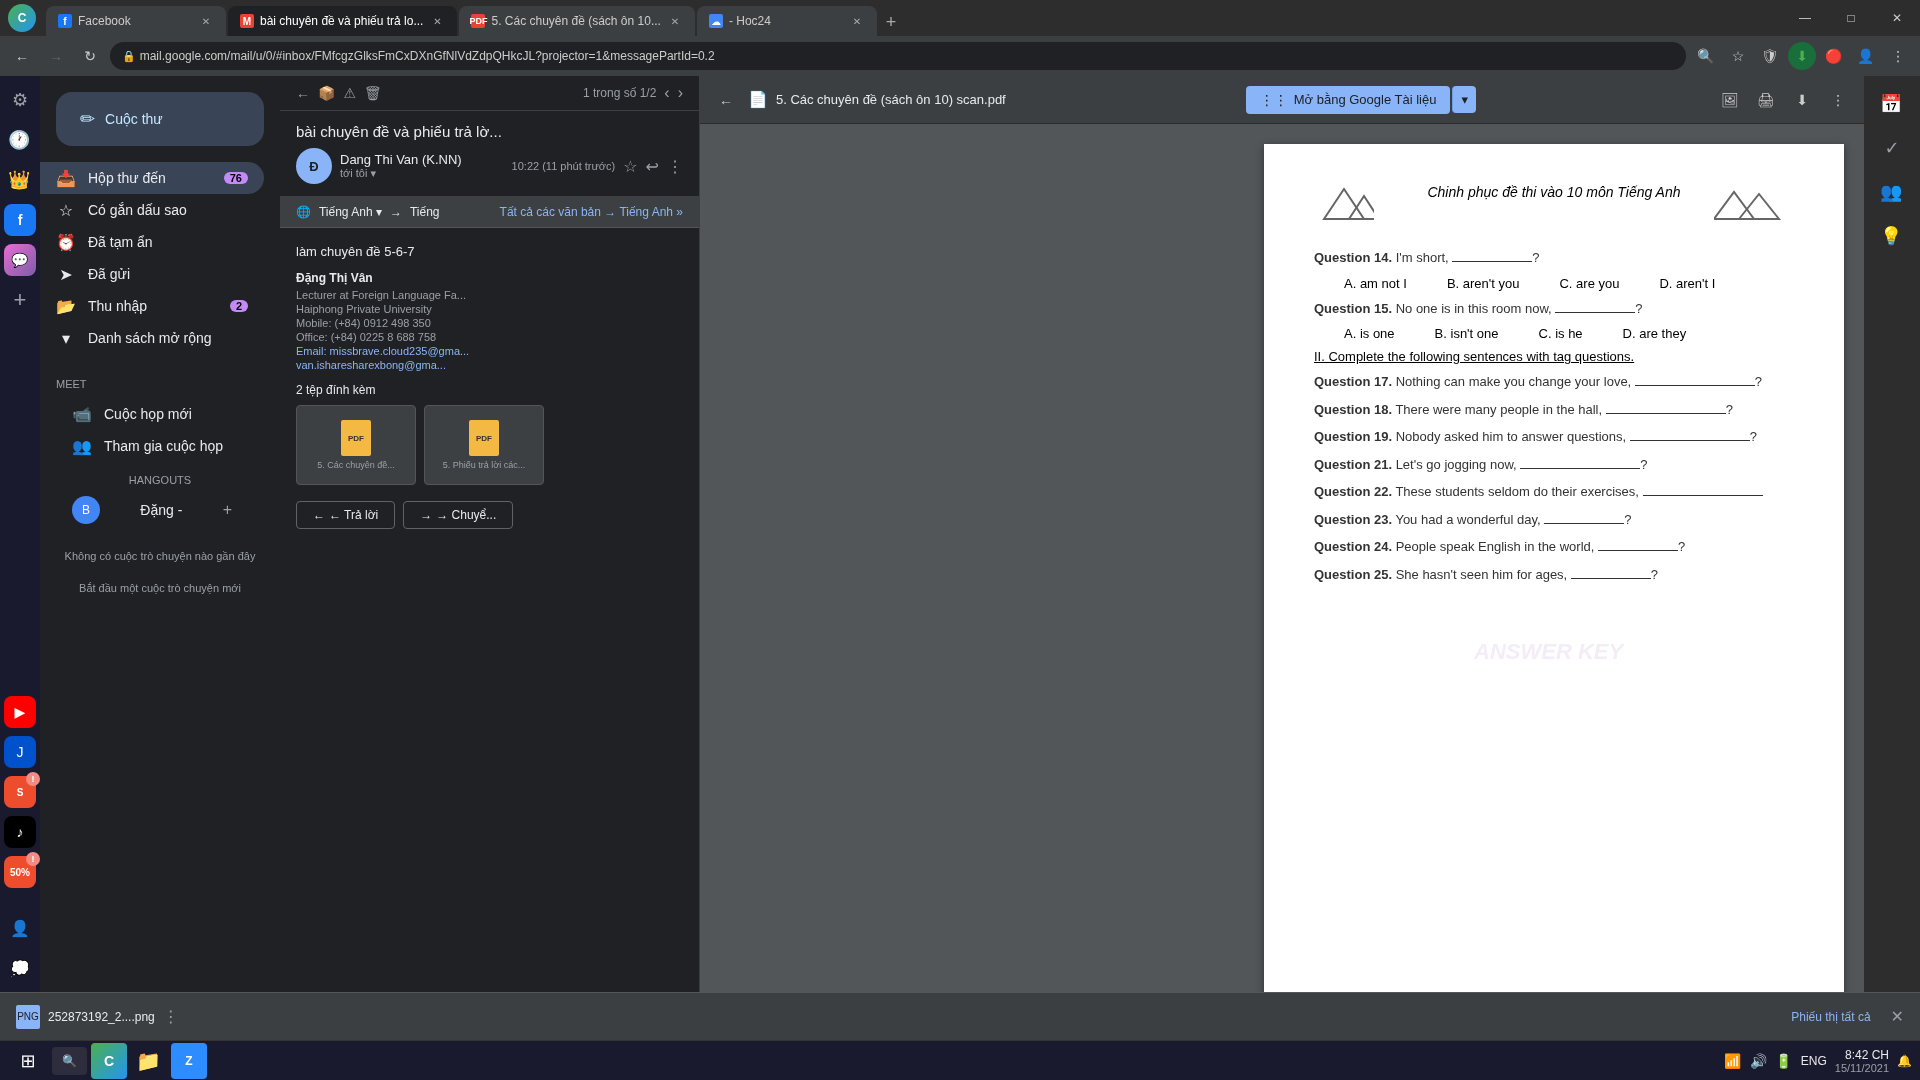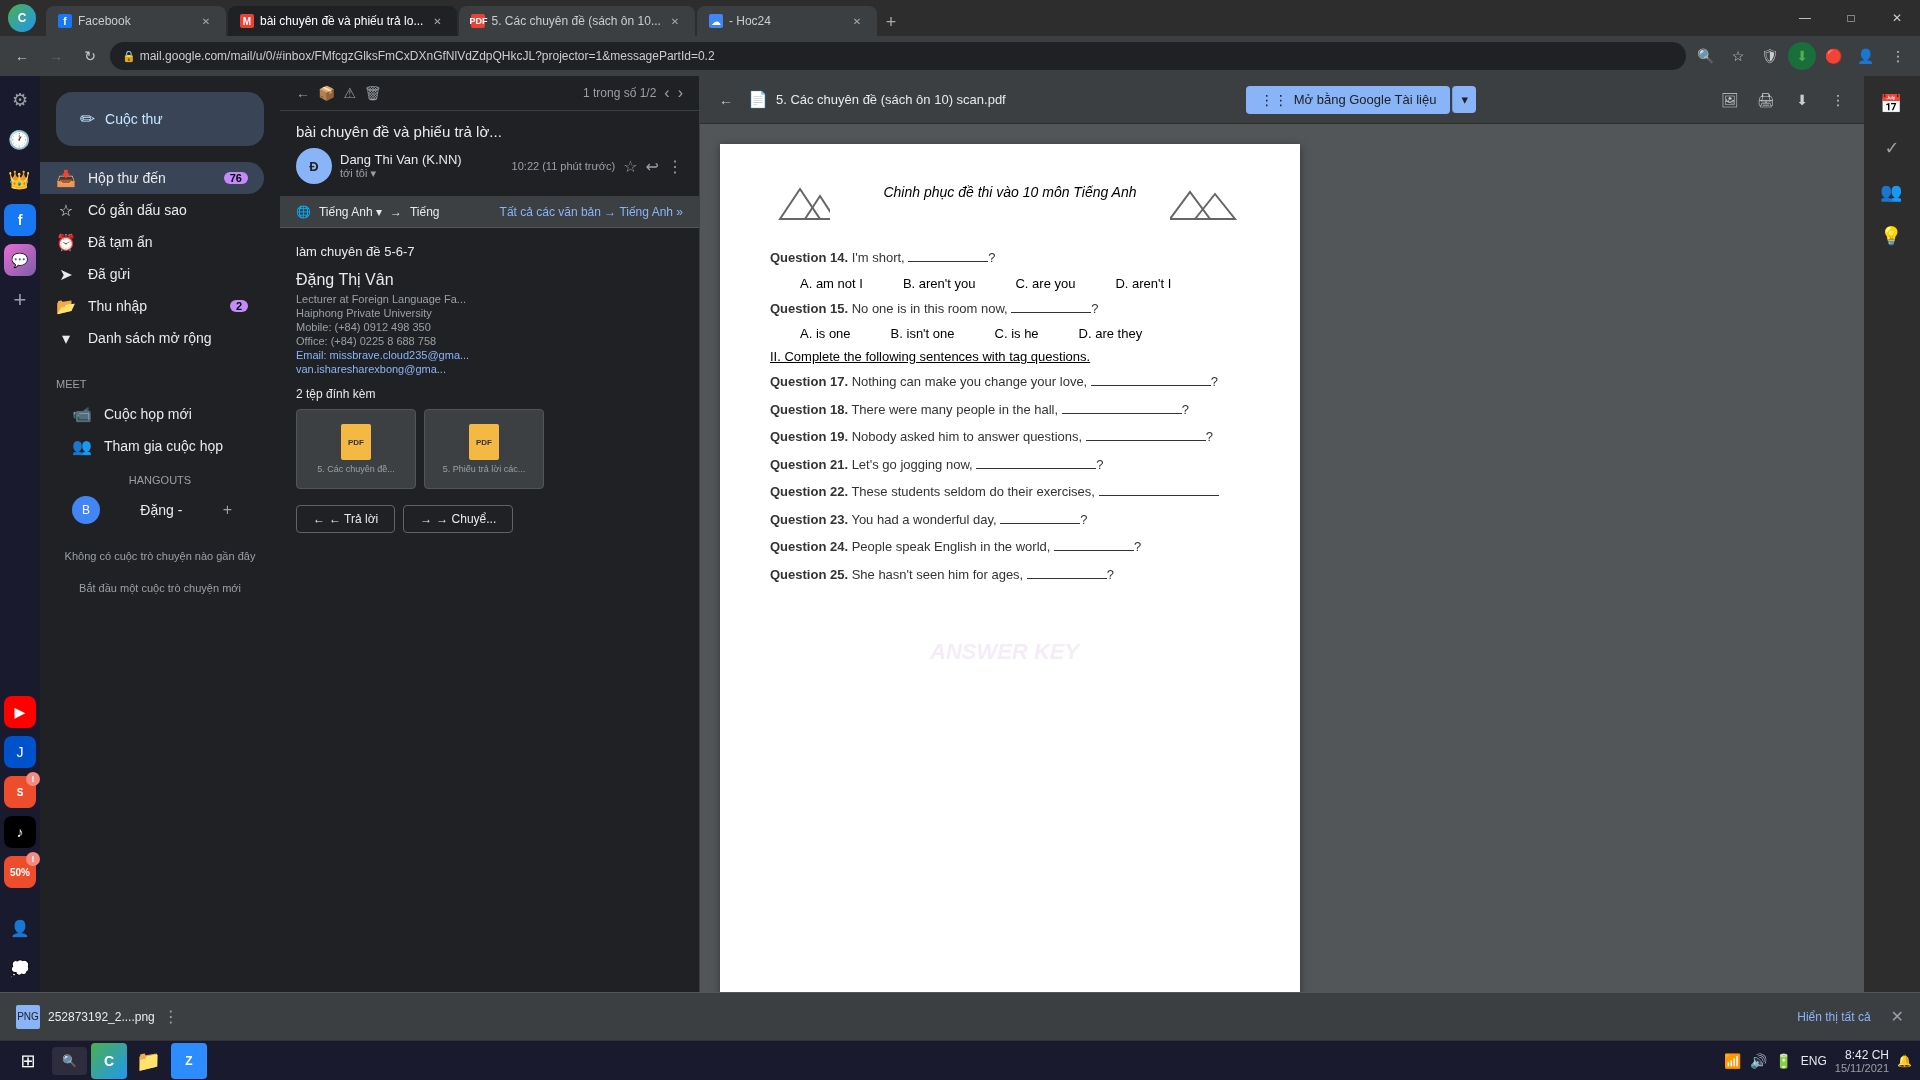--- a/index.html
+++ b/index.html
@@ -46,21 +46,21 @@
     .pdf-viewer-container { flex: 1; background: #525659; position: relative; display: flex; flex-direction: column; }
     .pdf-toolbar { height: 48px; background: #3c3f41; display: flex; align-items: center; padding: 0 12px; gap: 8px; border-bottom: 1px solid #2d2d2d; flex-shrink: 0; }
     .pdf-toolbar-left { display: flex; align-items: center; gap: 8px; }
     .pdf-toolbar-btn { width: 28px; height: 28px; border-radius: 4px; display: flex; align-items: center; justify-content: center; color: #ccc; font-size: 14px; cursor: pointer; }
     .pdf-filename { color: #e8eaed; font-size: 13px; }
     .pdf-toolbar-center { flex: 1; display: flex; justify-content: center; }
     .open-with-btn { background: #8ab4f8; color: #202124; border-radius: 4px; padding: 6px 14px; font-size: 13px; display: flex; align-items: center; gap: 6px; cursor: pointer; }
     .open-with-dropdown { background: #8ab4f8; color: #202124; border-radius: 4px; padding: 6px 8px; font-size: 13px; cursor: pointer; border-left: 1px solid #6aa0e8; }
     .pdf-toolbar-right { display: flex; align-items: center; gap: 8px; }
 
-    .pdf-content { flex: 1; overflow-y: auto; display: flex; justify-content: flex-start; padding: 20px; }
+    .pdf-content { flex: 1; overflow-y: auto; display: flex; justify-content: flex-end; padding: 20px; }
     .pdf-page { background: white; width: 580px; min-height: 820px; padding: 40px 50px; box-shadow: 0 2px 8px rgba(0,0,0,0.4); position: relative; }
     .pdf-header { display: flex; align-items: flex-start; margin-bottom: 20px; }
     .pdf-title { text-align: center; font-size: 14px; font-style: italic; flex: 1; }
     .question { margin-bottom: 8px; font-size: 13px; color: #333; line-height: 1.5; }
     .question-choices { display: flex; gap: 40px; margin: 4px 0 8px 30px; font-size: 13px; }
     .section-header { font-size: 13px; font-weight: 500; text-decoration: underline; margin: 12px 0 8px 0; }
     .blank-line { display: inline-block; width: 120px; border-bottom: 1px solid #333; }
     .blank-short { display: inline-block; width: 80px; border-bottom: 1px solid #333; }
     .answer-key { text-align: center; color: #c8a4d4; font-size: 18px; font-weight: bold; opacity: 0.5; margin-top: 40px; }
 
@@ -279,21 +279,21 @@
       <span>🌐</span>
       <span>Tiếng Anh ▾</span>
       <span>→</span>
       <span>Tiếng</span>
       <div style="flex:1;"></div>
       <span style="color:#8ab4f8;cursor:pointer;">Tất cả các văn bản → Tiếng Anh »</span>
     </div>
 
     <div style="padding:16px;color:#9aa0a6;font-size:12px;flex:1;">
       <div style="margin-bottom:12px;color:#e8eaed;font-size:13px;">làm chuyên đề 5-6-7</div>
-      <div style="margin-bottom:4px;color:#e8eaed;font-size:16px;font-weight:400;">Đặng Thị Vân</div>
+      <div style="margin-bottom:4px;color:#e8eaed;font-size:12px;font-weight:700;">Đặng Thị Vân</div>
       <div style="margin-bottom:2px;font-size:11px;">Lecturer at Foreign Language Fa...</div>
       <div style="margin-bottom:2px;font-size:11px;">Haiphong Private University</div>
       <div style="margin-bottom:2px;font-size:11px;">Mobile: (+84) 0912 498 350</div>
       <div style="margin-bottom:2px;font-size:11px;">Office: (+84) 0225 8 688 758</div>
       <div style="margin-bottom:2px;font-size:11px;color:#8ab4f8;">Email: missbrave.cloud235@gma...</div>
       <div style="margin-bottom:12px;font-size:11px;color:#8ab4f8;">van.isharesharexbong@gma...</div>
 
       <div style="font-size:12px;color:#e8eaed;margin-bottom:8px;">2 tệp đính kèm</div>
 
       <div style="display:flex;gap:8px;margin-bottom:16px;">
@@ -423,21 +423,21 @@
     <div class="right-panel-btn">💡</div>
   </div>
 </div>
 
 <div class="download-bar">
   <div class="download-item">
     <div class="download-icon">PNG</div>
     <span class="download-name">252873192_2....png</span>
     <span class="download-menu">⋮</span>
   </div>
-  <div class="show-all-btn">Hiển thị tất cả</div>
+  <div class="show-all-btn">Phiếu thị tất cả</div>
   <div class="download-close" style="margin-left:8px;">✕</div>
 </div>
 
 <div class="taskbar">
   <div class="taskbar-start">⊞</div>
   <div class="taskbar-search">
     <span style="color:#9aa0a6;font-size:12px;">🔍</span>
   </div>
   <div class="taskbar-app" style="background:linear-gradient(135deg,#4caf50,#2196f3);">
     <span style="color:#fff;font-size:14px;font-weight:bold;">C</span>

